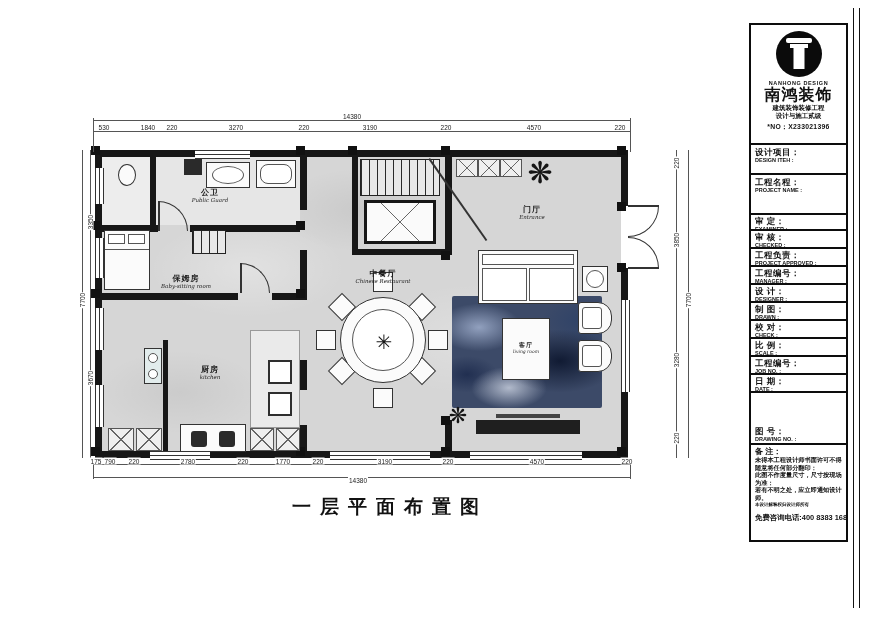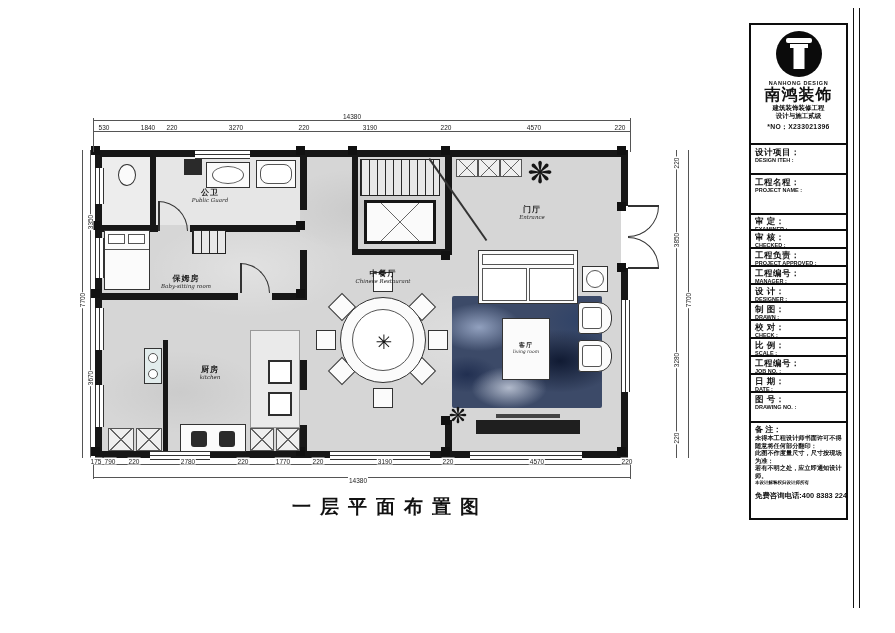--- a/index.html
+++ b/index.html
@@ -354,29 +354,29 @@
       <div class="en">SCALE :</div>
     </div>
     <div class="tb-cell" style="height:18px;padding-top:1px;">
       <div class="cn">工程编号：</div>
       <div class="en">JOB NO. :</div>
     </div>
     <div class="tb-cell" style="height:18px;padding-top:1px;">
       <div class="cn">日 期：</div>
       <div class="en">DATE :</div>
     </div>
-    <div class="tb-cell" style="height:30px;padding-top:1px;">
+    <div class="tb-cell" style="height:20px;padding-top:1px;margin-top:32px;">
       <div class="cn">图 号：</div>
       <div class="en">DRAWING NO. :</div>
     </div>
     <div class="tb-cell notes-cell">
       <div class="note-head">备 注：</div>
       <div class="note-line">未得本工程设计师书面许可不得随意将任何部分翻印：</div>
       <div class="note-line">此图不作度量尺寸，尺寸按现场为准：</div>
       <div class="note-line">若有不明之处，应立即通知设计师。</div>
       <div class="note-tiny">本设计解释权归设计师所有</div>
-      <div class="note-hot">免费咨询电话:400 8383 224</div>
+      <div class="note-hot">免费咨询电话:400 8383 168</div>
     </div>
   </div>
 
   <div class="vline"></div>
 
 </div>
 
 </body></html>

